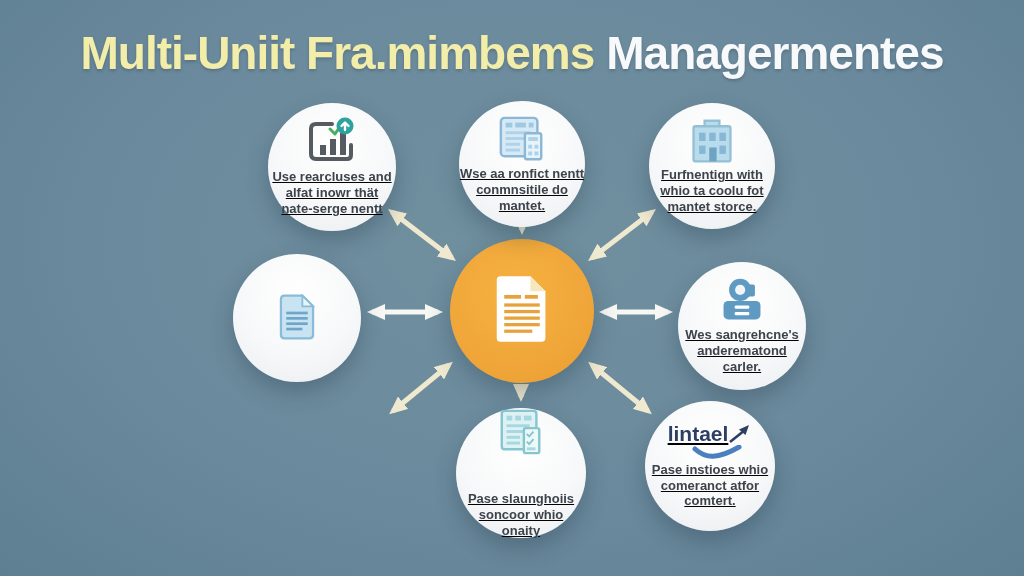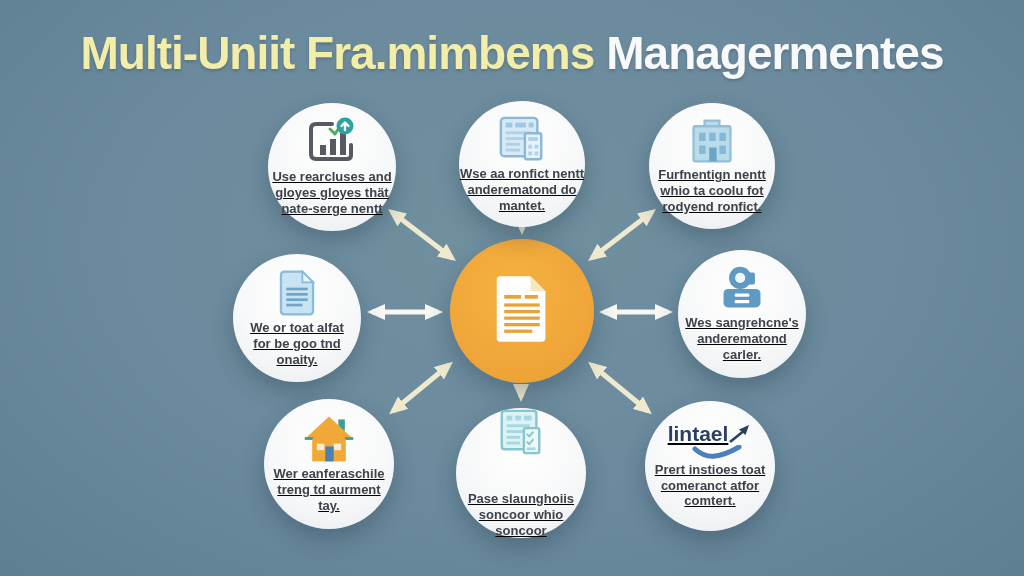--- a/index.html
+++ b/index.html
@@ -91,21 +91,21 @@
         <rect x="16" y="28" width="6" height="10" fill="#565b61"></rect>
         <rect x="26" y="22" width="6" height="16" fill="#565b61"></rect>
         <rect x="36" y="16" width="6" height="22" fill="#565b61"></rect>
         <polyline points="26,12 31,17 37,8" fill="none" stroke="#4cae5a" stroke-width="3" stroke-linecap="round" stroke-linejoin="round"></polyline>
         <circle cx="41" cy="9" r="8.5" fill="#2ea29f"></circle>
         <path d="M41 13 V6 M37.5 9 L41 5.5 L44.5 9" fill="none" stroke="#ffffff" stroke-width="2.4" stroke-linecap="round" stroke-linejoin="round"></path>
       </svg>
     </span>
     <div class="txt">
       <div>Use rearcluses and</div>
-      <div>gloyes gloyes thät</div>
+      <div>alfat inowr thät</div>
       <div>nate-serge nentt</div>
     </div>
   </div>
 
   <div class="node" style="left:459px; top:101px; width:126px; height:126px;">
     <span class="icon">
       <svg width="54" height="50" viewBox="0 0 56 52">
         <rect x="6" y="4" width="38" height="40" rx="4" fill="#d6e9f5" stroke="#8ab8d6" stroke-width="2.5"></rect>
         <rect x="11" y="9" width="7" height="5" fill="#9fc8e2"></rect>
         <rect x="21" y="9" width="11" height="5" fill="#9fc8e2"></rect>
@@ -117,100 +117,76 @@
         <rect x="31" y="20" width="17" height="27" rx="2" fill="#e6f3fa" stroke="#8ab8d6" stroke-width="2.5"></rect>
         <rect x="34.5" y="24" width="10" height="4" fill="#aed2e8"></rect>
         <rect x="34.5" y="32" width="4" height="4" fill="#aed2e8"></rect>
         <rect x="41" y="32" width="4" height="4" fill="#aed2e8"></rect>
         <rect x="34.5" y="39" width="4" height="4" fill="#aed2e8"></rect>
         <rect x="41" y="39" width="4" height="4" fill="#aed2e8"></rect>
       </svg>
     </span>
     <div class="txt">
       <div>Wse aa ronfict nentt</div>
-      <div>anderematond do</div>
+      <div>conmnsitile do</div>
       <div>mantet.</div>
     </div>
   </div>
 
   <div class="node" style="left:649px; top:103px; width:126px; height:126px;">
     <span class="icon">
       <svg width="54" height="48" viewBox="0 0 56 52">
         <rect x="20" y="4" width="16" height="10" fill="#b9dcec" stroke="#93c0d6" stroke-width="2.5"></rect>
         <rect x="8" y="10" width="40" height="38" rx="2" fill="#b9dcec" stroke="#93c0d6" stroke-width="2.5"></rect>
         <rect x="14" y="17" width="7" height="9" fill="#86b7d4"></rect>
         <rect x="25" y="17" width="7" height="9" fill="#86b7d4"></rect>
         <rect x="36" y="17" width="7" height="9" fill="#86b7d4"></rect>
         <rect x="14" y="31" width="7" height="9" fill="#86b7d4"></rect>
         <rect x="36" y="31" width="7" height="9" fill="#86b7d4"></rect>
         <rect x="25" y="33" width="8" height="15" fill="#6fa3c4"></rect>
       </svg>
     </span>
     <div class="txt">
-      <div>Furfnentign nentt</div>
+      <div>Furfnentign with</div>
       <div>whio ta coolu fot</div>
-      <div>rodyend ronfict.</div>
+      <div>mantet storce.</div>
     </div>
   </div>
 
   <div class="node" style="left:233px; top:254px; width:128px; height:128px;">
     <span class="icon">
       <svg width="50" height="50" viewBox="0 0 56 52">
         <path d="M14 2 H34 L46 14 V46 Q46 50 42 50 H14 Q10 50 10 46 V6 Q10 2 14 2 Z" fill="#c8e3f2" stroke="#8abbd8" stroke-width="2.5"></path>
         <path d="M34 2 L46 14 H34 Z" fill="#eaf5fb" stroke="#8abbd8" stroke-width="2"></path>
         <rect x="16" y="20" width="24" height="3" fill="#6fa6c8"></rect>
         <rect x="16" y="26" width="24" height="3" fill="#6fa6c8"></rect>
         <rect x="16" y="32" width="24" height="3" fill="#6fa6c8"></rect>
         <rect x="16" y="38" width="18" height="3" fill="#6fa6c8"></rect>
       </svg>
     </span>
-    <div class="txt">
-      <div>We or toat alfat</div>
-      <div>for be goo tnd</div>
-      <div>onaity.</div>
-    </div>
-  </div>
-
-  <div class="node" style="left:678px; top:250px; width:128px; height:128px;">
+  </div>
+
+  <div class="node" style="left:678px; top:262px; width:128px; height:128px;">
     <span class="icon">
       <svg width="52" height="48" viewBox="0 0 56 52">
         <circle cx="26" cy="14" r="12" fill="#5e9ac2"></circle>
         <circle cx="26" cy="14" r="5.5" fill="#f0f5f9"></circle>
         <rect x="34" y="8" width="8" height="13" rx="2" fill="#5e9ac2"></rect>
         <rect x="8" y="26" width="40" height="20" rx="5" fill="#5e9ac2"></rect>
         <rect x="20" y="31" width="16" height="3.5" rx="1.5" fill="#ffffff"></rect>
         <rect x="20" y="38" width="16" height="3.5" rx="1.5" fill="#ffffff"></rect>
       </svg>
     </span>
     <div class="txt">
       <div>Wes sangrehcne's</div>
       <div>anderematond</div>
       <div>carler.</div>
     </div>
   </div>
 
-  <div class="node" style="left:264px; top:399px; width:130px; height:130px;">
-    <span class="icon">
-      <svg width="56" height="50" viewBox="0 0 60 52">
-        <rect x="40" y="5" width="7" height="12" fill="#3f9f96"></rect>
-        <polygon points="30,2 4,26 56,26" fill="#f0a838"></polygon>
-        <rect x="4" y="24" width="9" height="3" fill="#3f9f96"></rect>
-        <rect x="47" y="24" width="9" height="3" fill="#3f9f96"></rect>
-        <rect x="12" y="26" width="36" height="24" fill="#f0a838"></rect>
-        <rect x="17" y="31" width="8" height="7" fill="#f6ecd0"></rect>
-        <rect x="35" y="31" width="8" height="7" fill="#f6ecd0"></rect>
-        <rect x="26" y="34" width="9" height="16" fill="#4a7fae"></rect>
-      </svg>
-    </span>
-    <div class="txt">
-      <div>Wer eanferaschile</div>
-      <div>treng td aurment</div>
-      <div>tay.</div>
-    </div>
-  </div>
 
   <div class="node" style="left:456px; top:408px; width:130px; height:130px;gap:32px;">
     <span class="icon">
       <svg width="54" height="50" viewBox="0 0 56 52">
         <rect x="8" y="4" width="36" height="40" rx="3" fill="#def2f4" stroke="#86c6cf" stroke-width="2.5"></rect>
         <rect x="13" y="9" width="6" height="5" fill="#a5d8e0"></rect>
         <rect x="22" y="9" width="6" height="5" fill="#a5d8e0"></rect>
         <rect x="31" y="9" width="8" height="5" fill="#a5d8e0"></rect>
         <rect x="13" y="18" width="24" height="3" fill="#a5d8e0"></rect>
         <rect x="13" y="24" width="24" height="3" fill="#a5d8e0"></rect>
@@ -218,37 +194,37 @@
         <rect x="13" y="36" width="14" height="3" fill="#a5d8e0"></rect>
         <rect x="31" y="22" width="16" height="26" rx="2" fill="#eef8f9" stroke="#86c6cf" stroke-width="2.5"></rect>
         <polyline points="34,28 36.5,30.5 41,25.5" fill="none" stroke="#86c6cf" stroke-width="2"></polyline>
         <polyline points="34,36 36.5,38.5 41,33.5" fill="none" stroke="#86c6cf" stroke-width="2"></polyline>
         <rect x="34" y="42" width="9" height="3" fill="#a5d8e0"></rect>
       </svg>
     </span>
     <div class="txt">
       <div>Pase slaunghoiis</div>
       <div>soncoor whio</div>
-      <div>soncoor</div>
+      <div>onaity</div>
     </div>
   </div>
 
   <div class="node" style="left:645px; top:401px; width:130px; height:130px;">
     <div class="logo-row">
       <span class="logo-text">lintael</span>
       <svg width="24" height="22" viewBox="0 0 24 22">
         <line x1="2" y1="19" x2="17" y2="7" stroke="#2c3f63" stroke-width="2.6"></line>
         <polygon points="21,2 11,6.5 17.5,12" fill="#2c3f63"></polygon>
       </svg>
     </div>
     <div class="logo-swoosh">
       <svg width="54" height="15" viewBox="0 0 54 15">
         <path d="M5 4 C 16 14, 28 14, 49 2" fill="none" stroke="#4a80bd" stroke-width="5" stroke-linecap="round"></path>
       </svg>
     </div>
     <div class="txt">
-      <div>Prert instioes toat</div>
+      <div>Pase instioes whio</div>
       <div>comeranct atfor</div>
       <div>comtert.</div>
     </div>
   </div>
 
 </div>
 
 </body></html>

